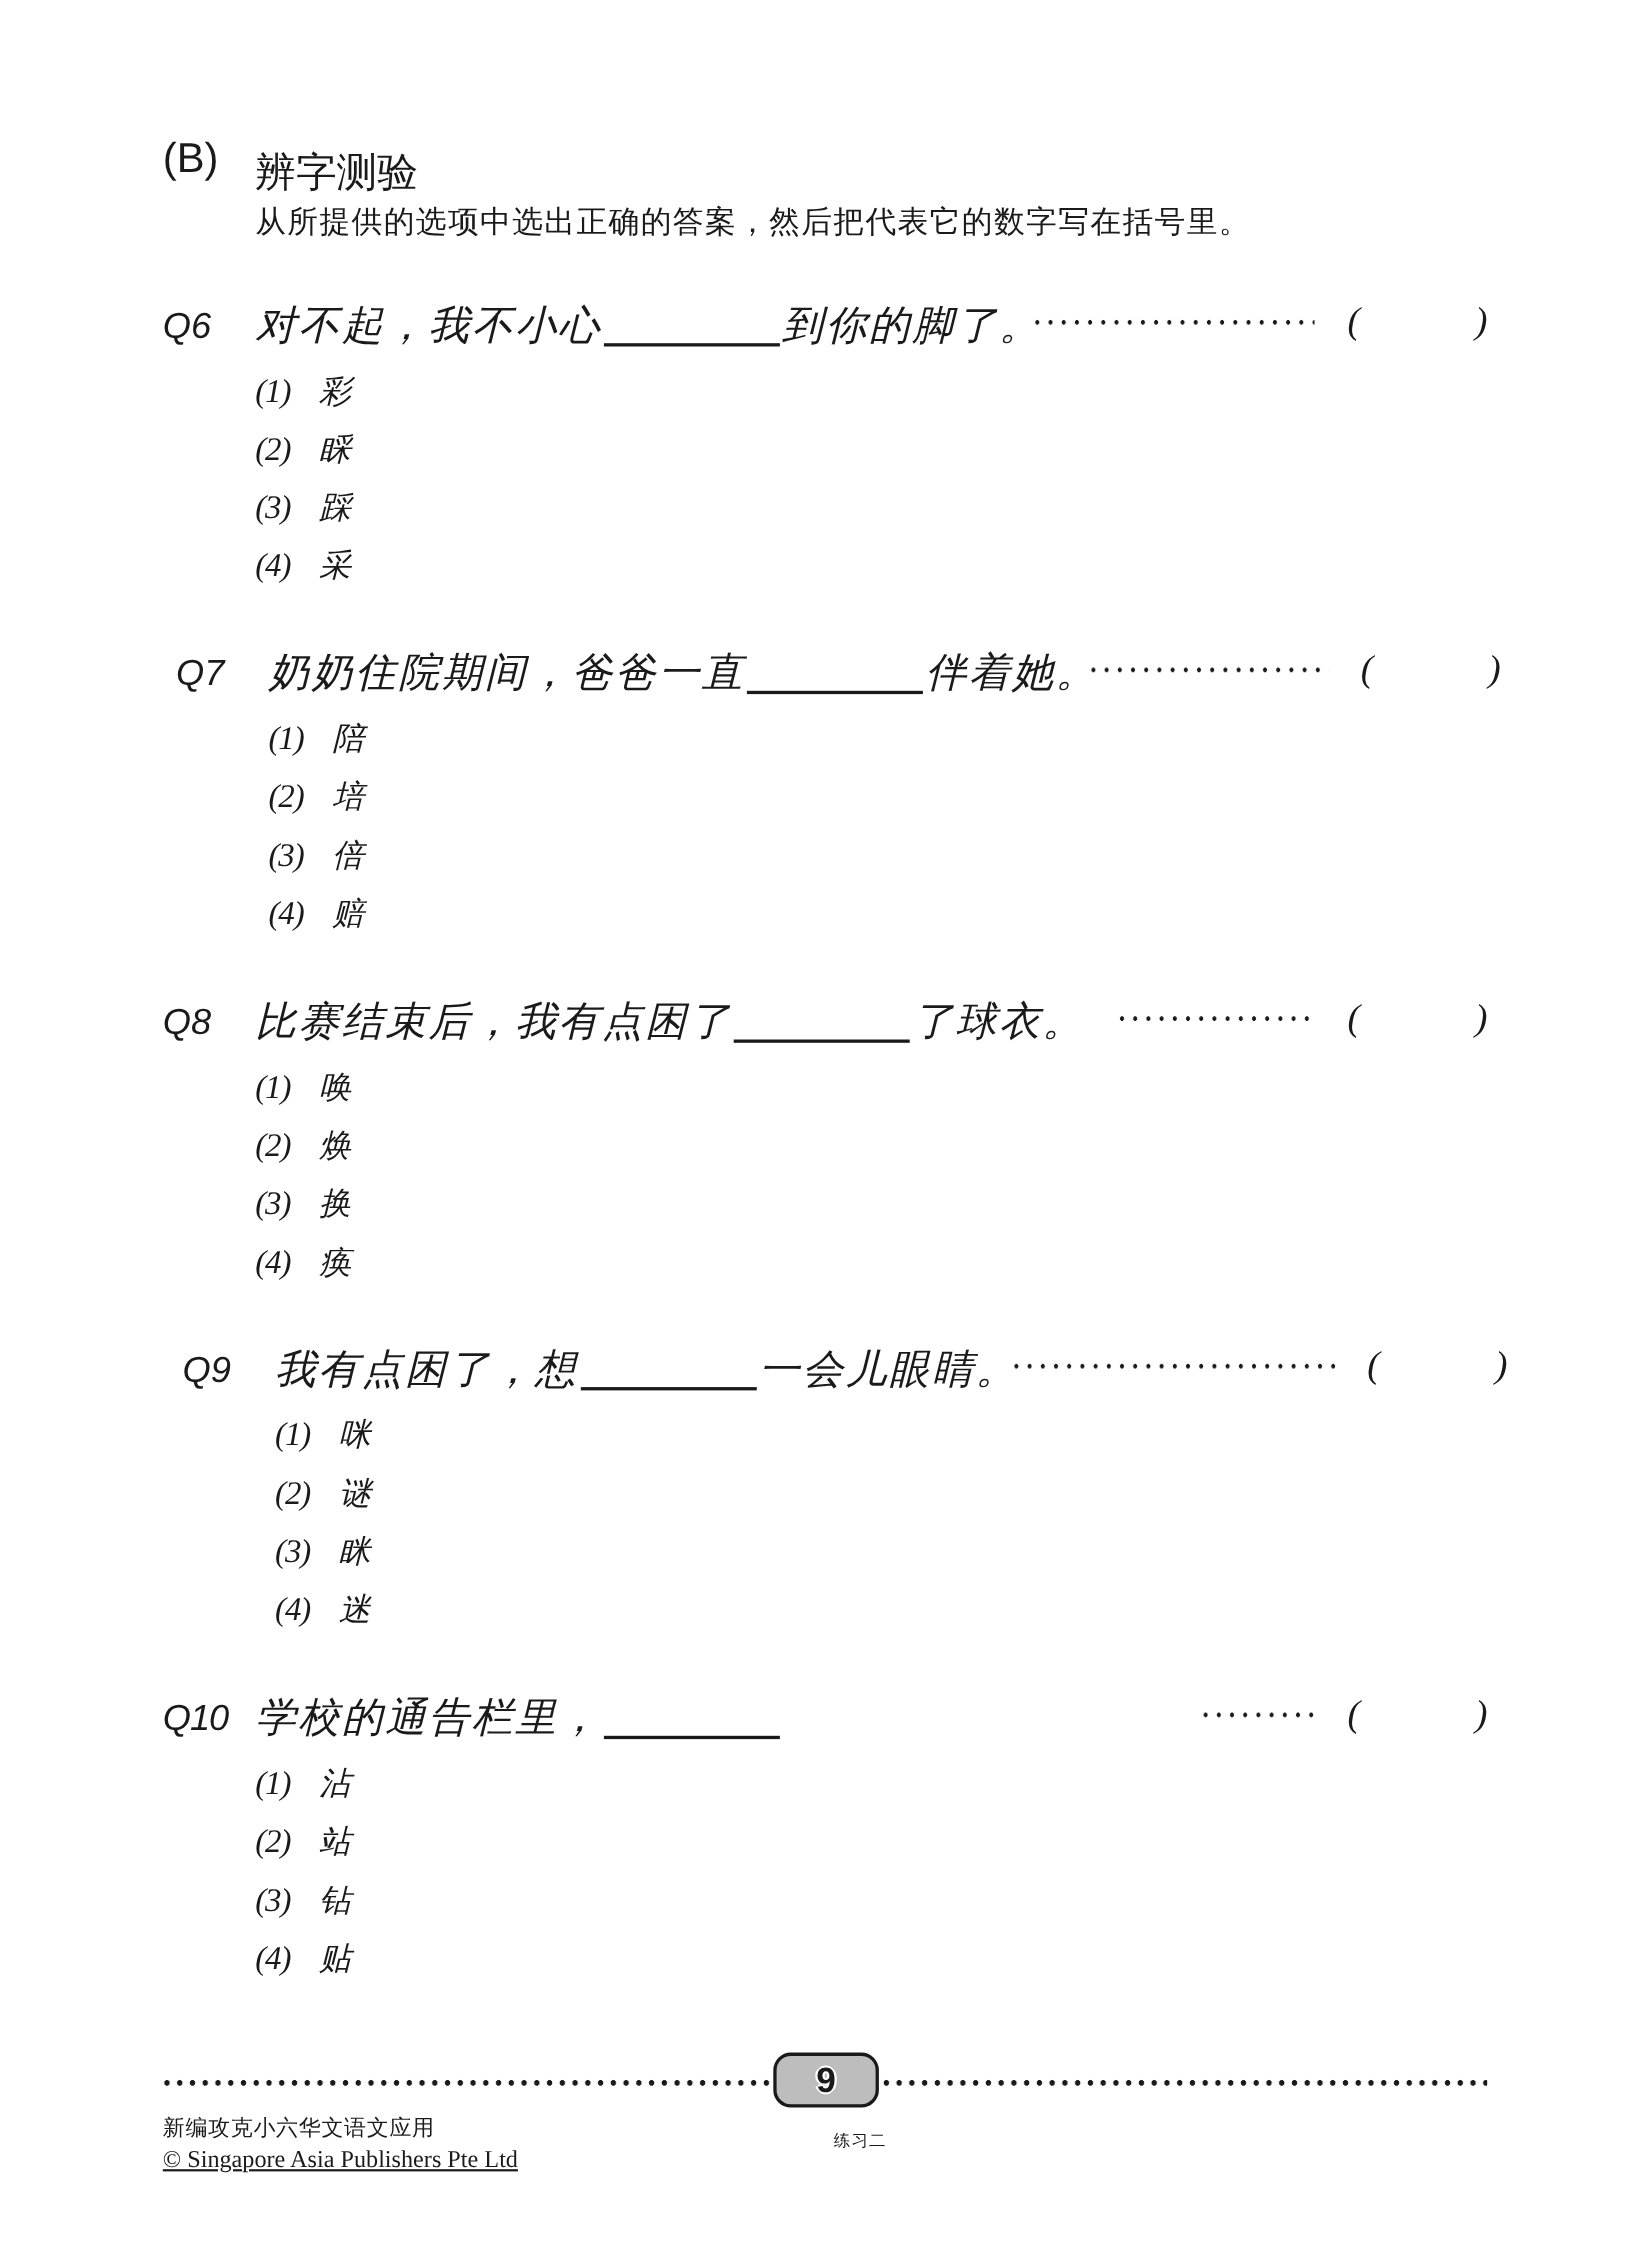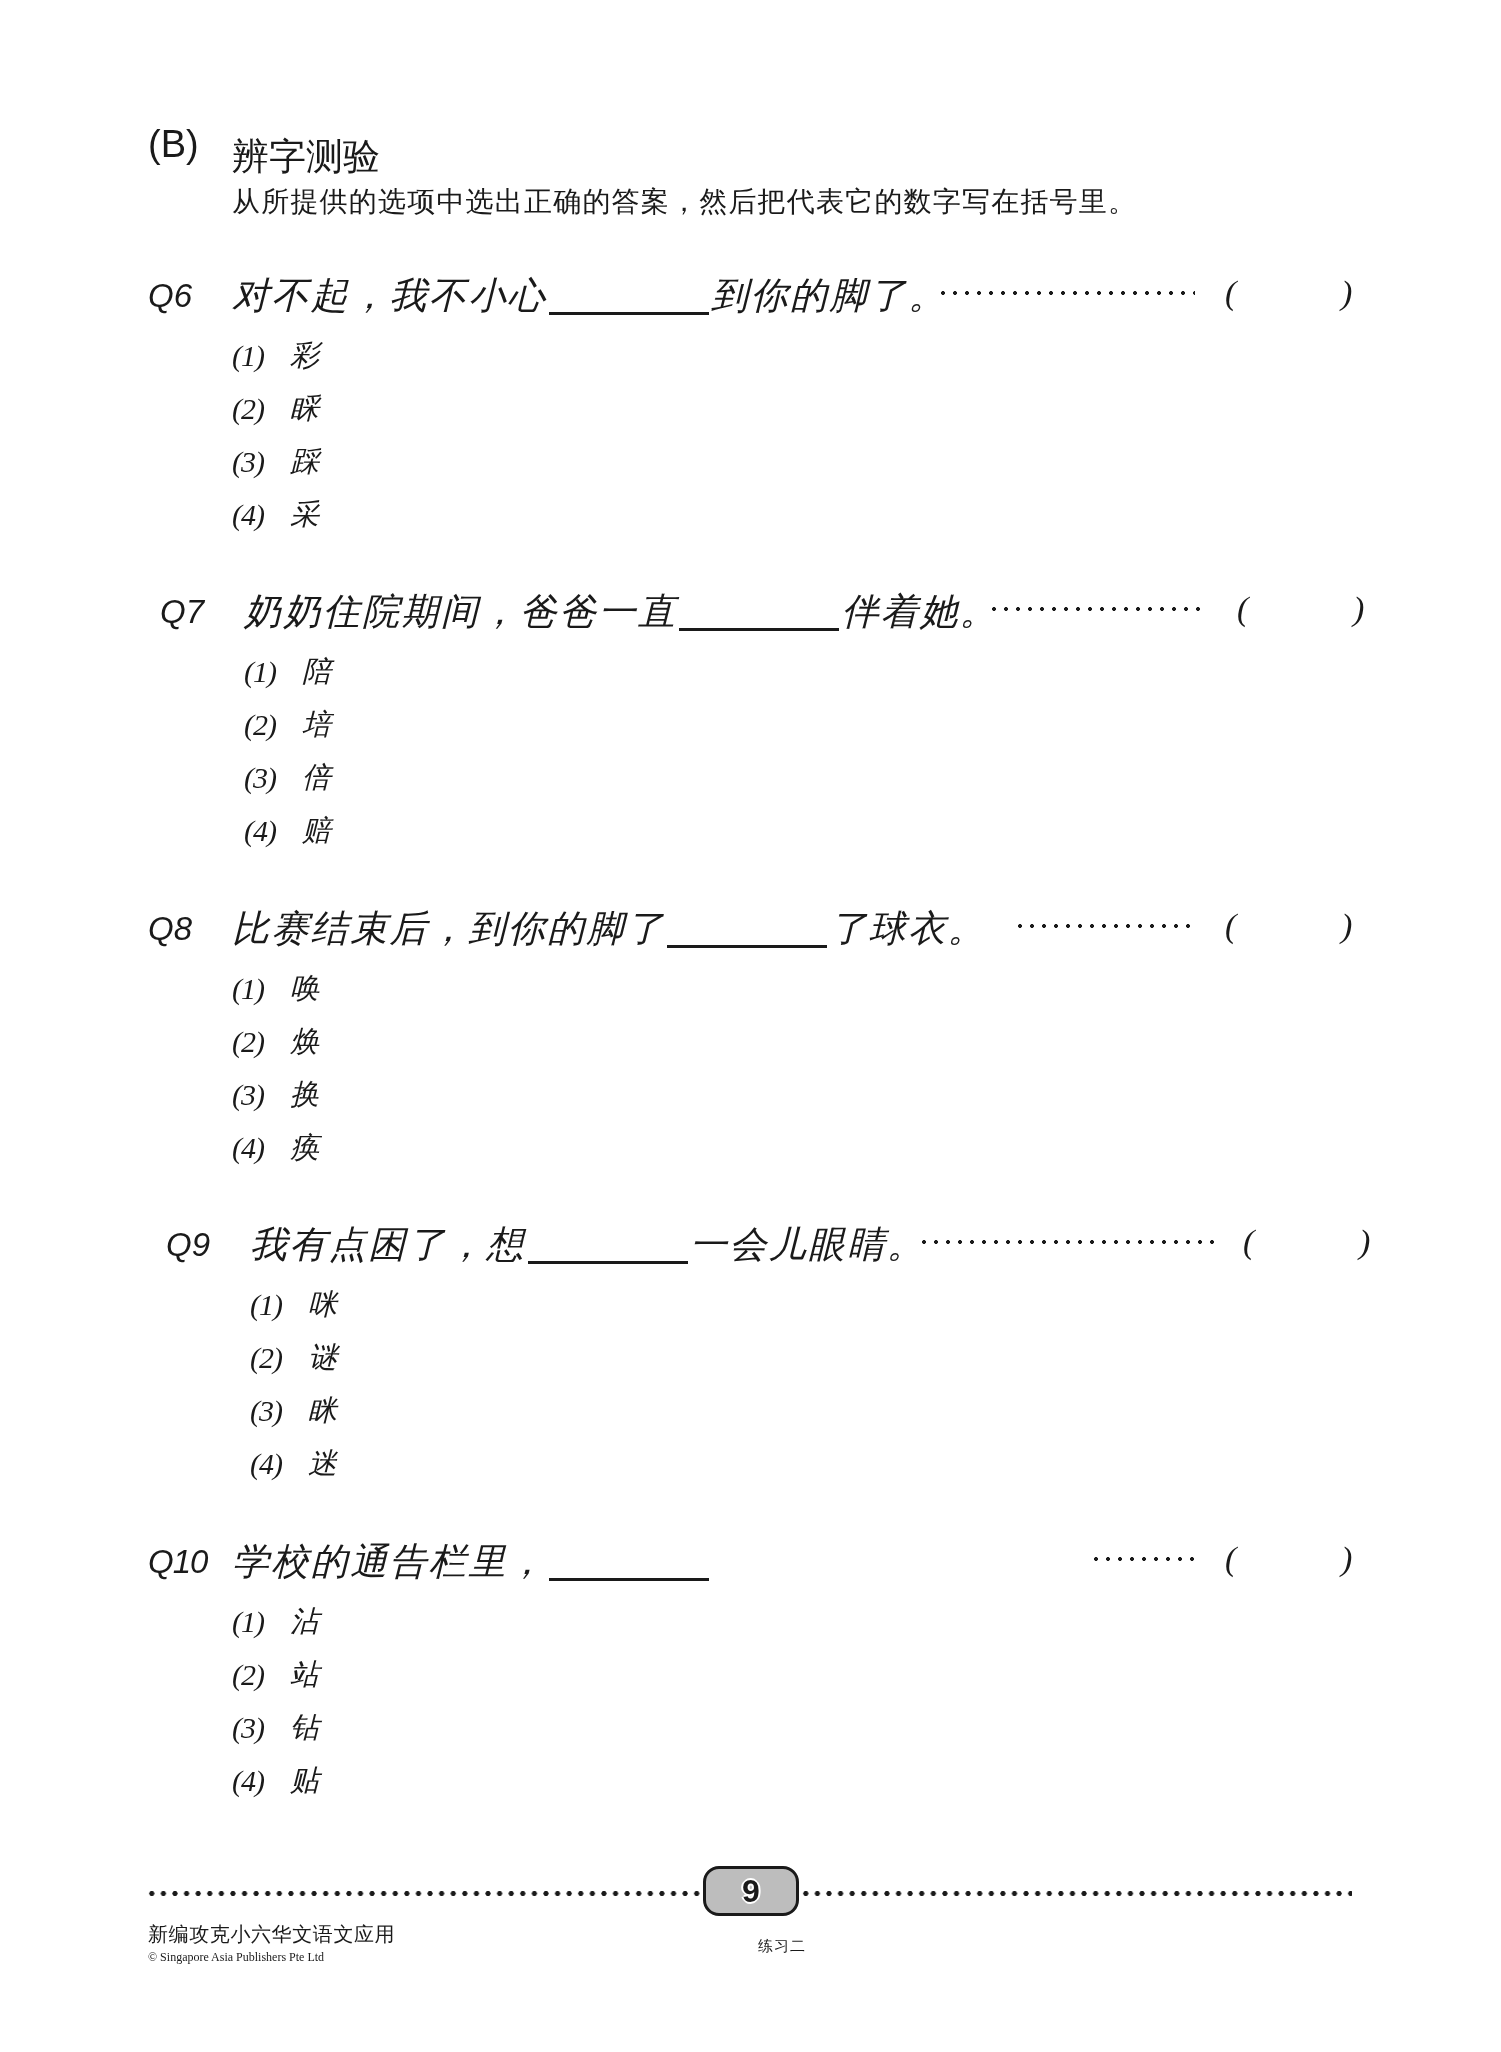--- a/index.html
+++ b/index.html
@@ -149,22 +149,23 @@
       left: 148px;
       top: 1921px;
       font-size: 20px;
       letter-spacing: 0.6px;
       text-align: right;
     }
     .footer-copy {
       position: absolute;
       left: 148px;
       top: 1950px;
-      font-size: 12px;
+      font-size: 22px;
       letter-spacing: 0px;
+      text-decoration: underline;
     }
     .footer-exercise {
       position: absolute;
       left: 758px;
       top: 1937px;
       font-size: 15px;
       letter-spacing: 1px;
     }
   </style>
 </head>
@@ -232,21 +233,21 @@
     <div class="option">
       <span class="opt-num tserif">(4)</span>
       <span class="opt-char serif">赔</span>
     </div>
   </div>
 </div>
 
 <div class="question" style="top:909px;">
   <div class="q-row">
     <span class="q-num sans">Q8</span>
-    <span class="q-text serif">比赛结束后，到你的脚了</span>
+    <span class="q-text serif">比赛结束后，我有点困了</span>
     <span class="blank"></span>
     <span class="q-text serif">了球衣。</span>
     <span class="leader" style="left:866px; width:182px;"></span>
     <span class="paren paren-open tserif">(</span>
     <span class="paren paren-close tserif">)</span>
   </div>
   <div class="options">
     <div class="option">
       <span class="opt-num tserif">(1)</span>
       <span class="opt-char serif">唤</span>

